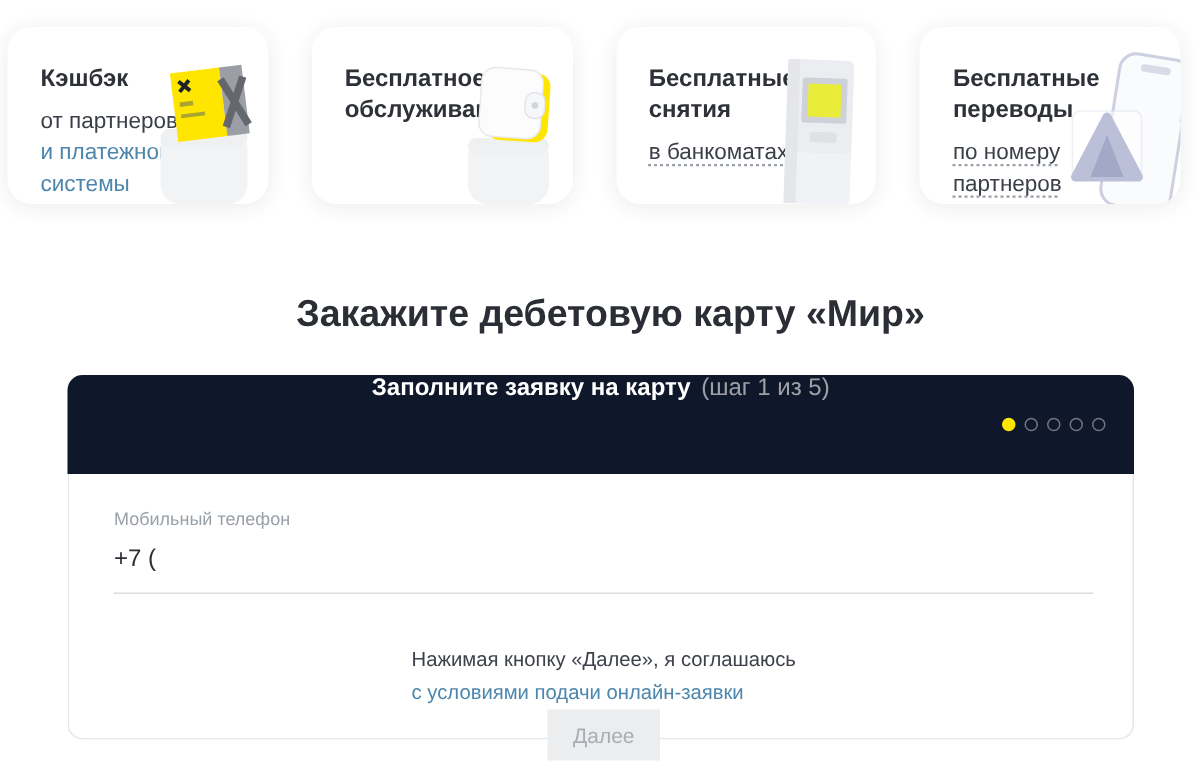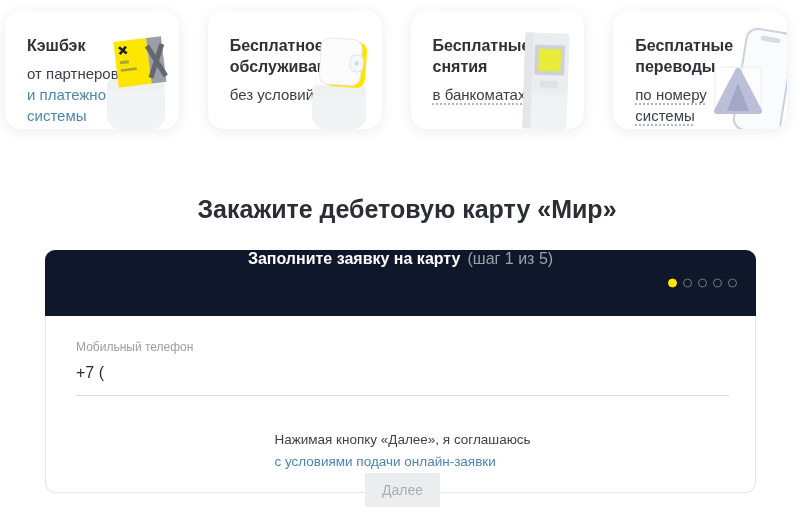--- a/index.html
+++ b/index.html
@@ -1,20 +1,20 @@
 <!DOCTYPE html>
 <html lang="ru"><head>
 <meta charset="utf-8">
 <style>
   * { margin: 0; padding: 0; box-sizing: border-box; }
   html, body { width: 800px; height: 521px; background: #ffffff;
     font-family: "Liberation Sans", sans-serif; position: relative; overflow: hidden; }
 
   
-  .cards-row { position: absolute; left: 5px; top: 11px; width: 782px;
+  .cards-row { position: absolute; left: 5px; top: 18px; width: 782px;
     display: flex; gap: 29px; justify-content: center; }
   .card { flex: 1 1 0; height: 118px; background: #ffffff; border-radius: 16px;
     box-shadow: 0 2px 14px rgba(43,45,51,0.09); position: relative;
     padding: 24px 8px 0 22px; overflow: hidden; }
   .card-title { font-size: 16px; font-weight: bold; color: #2e3138;
     line-height: 21px; width: 116px; }
   .card-sub { font-size: 15px; color: #3a3f47; line-height: 21px;
     margin-top: 7px; width: 104px; }
   .blue-link { color: #4d86ad; cursor: pointer; }
   .dotted-link { color: #3a3f47; cursor: pointer;
@@ -76,23 +76,20 @@
           <path d="M18 16 l7 7 M25 16 l-7 7" stroke="#1e2126" stroke-width="2.6"></path>
           <rect x="17" y="30" width="9" height="3" fill="#aaa52e"></rect>
           <rect x="17" y="38" width="16" height="2.6" fill="#aaa52e"></rect>
         </g>
       </svg>
     </span>
   </div>
 
   <div class="card">
     <div class="card-title">Бесплатное обслуживание</div>
-    <div class="card-sub">
-      <span>без условий</span>
-    </div>
     <span class="card-icon">
       <svg width="74" height="100" viewBox="0 0 74 100">
         <rect x="6" y="56" width="54" height="44" rx="13" fill="#f2f3f5"></rect>
         <rect x="6" y="56" width="54" height="11" rx="5.5" fill="#eef0f2"></rect>
         <g transform="rotate(4 38 36)">
           <rect x="19" y="12" width="41" height="46" rx="9" fill="#ffe600"></rect>
           <rect x="14" y="10" width="41" height="46" rx="9" fill="#fcfcfd" stroke="#e6e8ec"></rect>
           <rect x="44" y="25" width="13" height="17" rx="5.5" fill="#f6f7f9" stroke="#e2e4e8"></rect>
           <circle cx="50.5" cy="33.5" r="2.2" fill="#d3d5da"></circle>
         </g>
@@ -115,21 +112,21 @@
           <rect x="30" y="20" width="22" height="22" fill="#e9ec38"></rect>
           <rect x="32" y="52" width="18" height="7" rx="2" fill="#dfe1e5"></rect>
         </g>
       </svg>
     </span>
   </div>
 
   <div class="card">
     <div class="card-title">Бесплатные переводы</div>
     <div class="card-sub">
-      <span class="dotted-link">по номеру системы</span>
+      <span class="dotted-link">по номеру партнеров</span>
     </div>
     <span class="card-icon phone">
       <svg width="80" height="108" viewBox="0 0 80 108">
         <g transform="rotate(9 50 54)">
           <rect x="29" y="3" width="47" height="102" rx="11" fill="#fafbfd" stroke="#ccd0e0" stroke-width="2"></rect>
           <rect x="43" y="9" width="20" height="5" rx="2.5" fill="#d9dce8"></rect>
           <rect x="74" y="30" width="3" height="14" rx="1.5" fill="#ccd0e0"></rect>
         </g>
         <rect x="4" y="40" width="46" height="46" rx="5" fill="#ffffff" opacity="0.6" stroke="#e2e4ef"></rect>
         <path d="M27 44 L48 84 L6 84 Z" fill="#bbbfd8" stroke="#bbbfd8" stroke-width="6" stroke-linejoin="round"></path>

